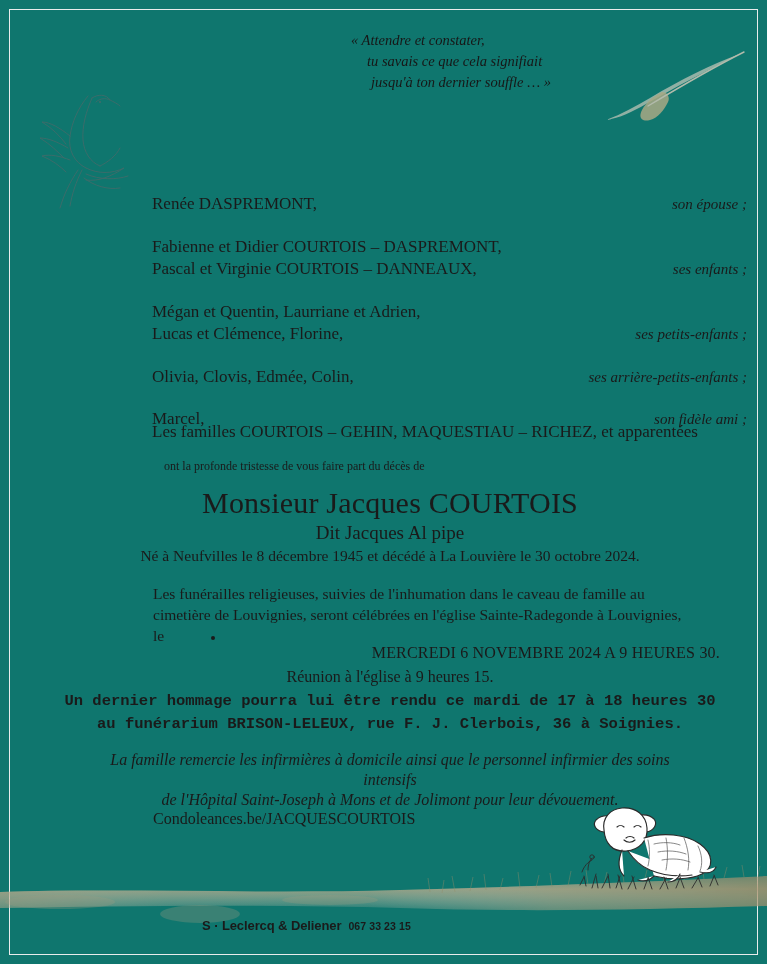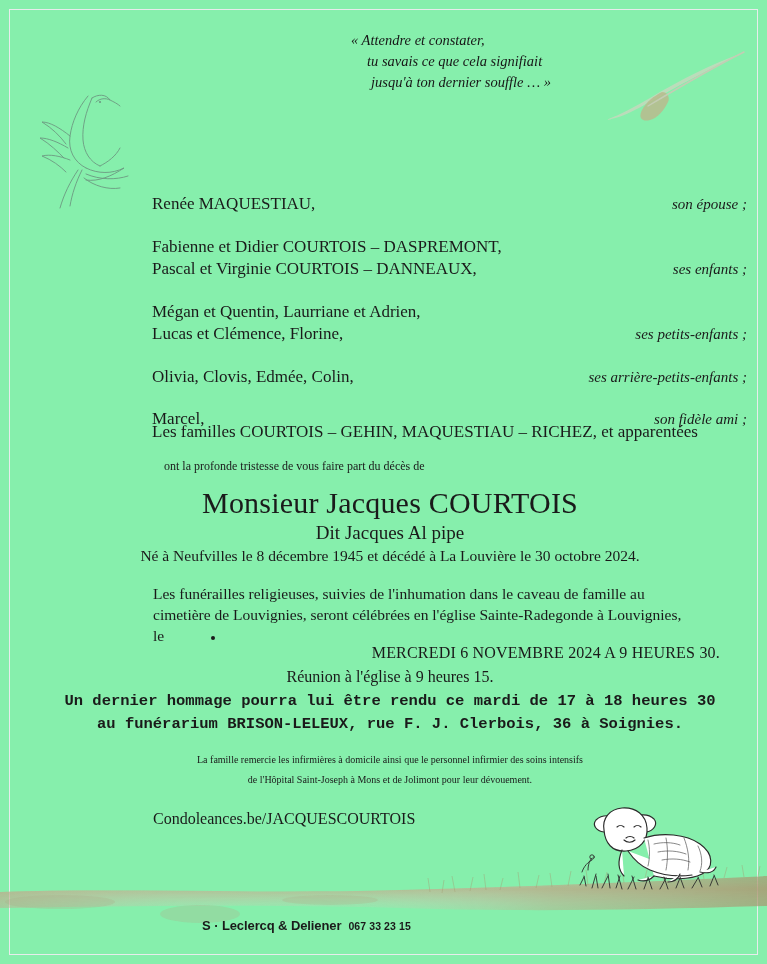--- a/index.html
+++ b/index.html
@@ -13,21 +13,21 @@
     position: relative;
     font-family: "Liberation Serif", "DejaVu Serif", serif;
     color: #1a1a1a;
     overflow: hidden;
   }
 
   
   #page {
     position: absolute;
     inset: 0;
-    background: #86efac;
+    background: #0f766e;
     overflow: hidden;
   }
   #paper-frame {
     position: absolute;
     left: 9px;
     top: 9px;
     right: 9px;
     bottom: 9px;
     border: 1px solid #e8ecec;
     pointer-events: none;
@@ -129,21 +129,22 @@
   #ceremony-datetime { font-size: 16px; line-height: 25px; letter-spacing: .2px; text-align: right; }
   #ceremony-gathering { font-size: 16px; line-height: 24px; text-align: center; }
 
   #homage { left: 60px; top: 690px; width: 660px; text-align: center; font-weight: bold; font-family: Liberation Mono, monospace; }
   #homage-line1 { font-size: 15.5px; line-height: 23px; }
   #homage-line2 { font-size: 15.5px; line-height: 23px; }
 
   #thanks {
     left: 110px; top: 750px; width: 560px;
     text-align: center;
-    font-size: 10px;
+    font-style: italic;
+    font-size: 16px;
     line-height: 20px;
   }
 
   #condolences {
     left: 153px; top: 810px;
     font-size: 16px;
   }
 
   
   #imprint {
@@ -301,21 +302,21 @@
   <div id="content">
 
     <div class="block" id="epigraph">
       <div class="l1">« Attendre et constater,</div>
       <div class="l2">tu savais ce que cela signifiait</div>
       <div class="l3">jusqu'à ton dernier souffle … »</div>
     </div>
 
     <div class="block" id="family-list">
       <div class="family-row">
-        <div class="family-names">Renée MAQUESTIAU,</div>
+        <div class="family-names">Renée DASPREMONT,</div>
         <div class="family-relation">son épouse ;</div>
       </div>
       <div class="family-row">
         <div class="family-names">Fabienne et Didier COURTOIS – DASPREMONT,
 Pascal et Virginie COURTOIS – DANNEAUX,</div>
         <div class="family-relation">ses enfants ;</div>
       </div>
       <div class="family-row">
         <div class="family-names">Mégan et Quentin, Laurriane et Adrien,
 Lucas et Clémence, Florine,</div>

